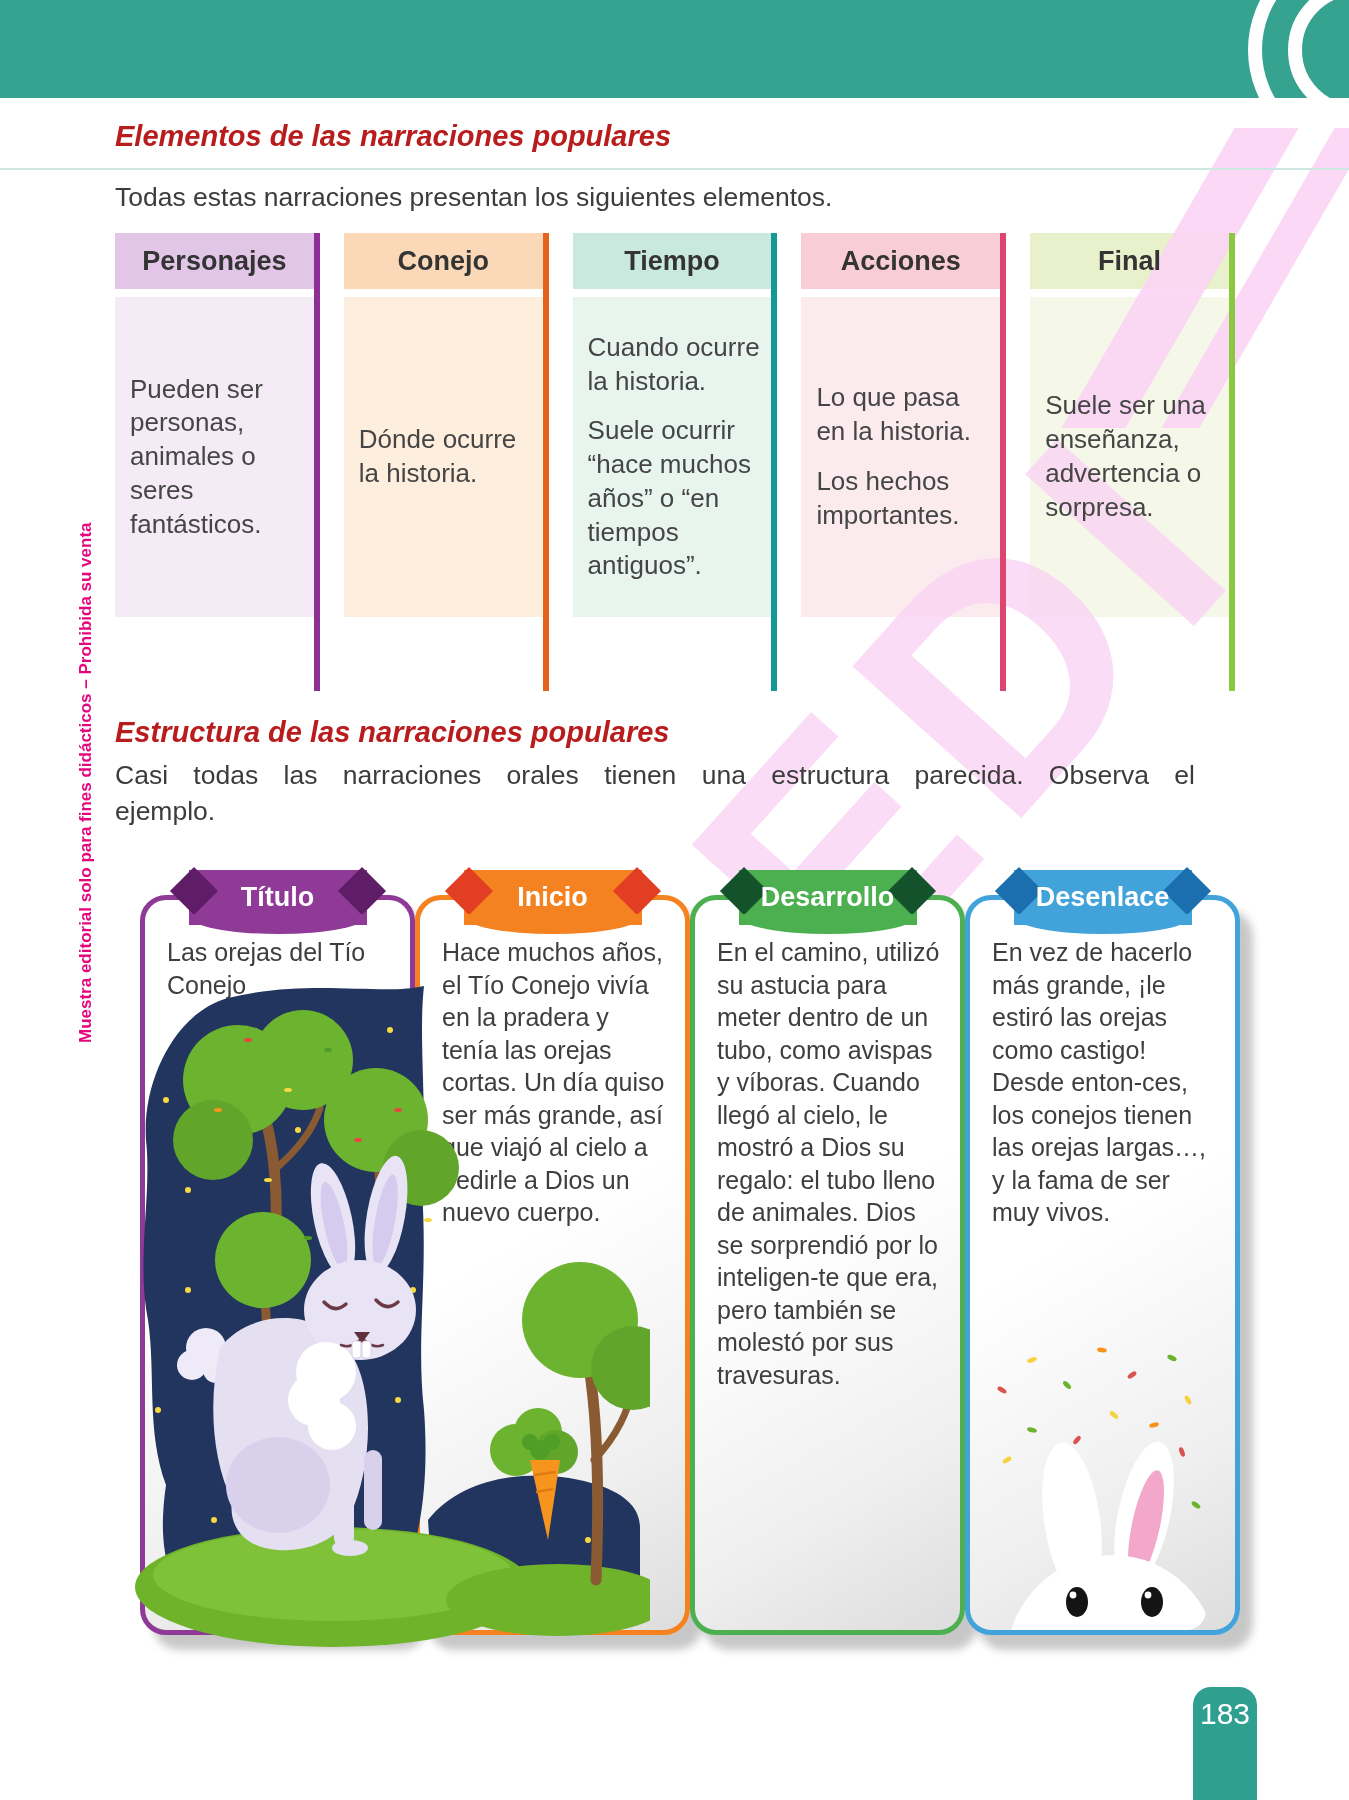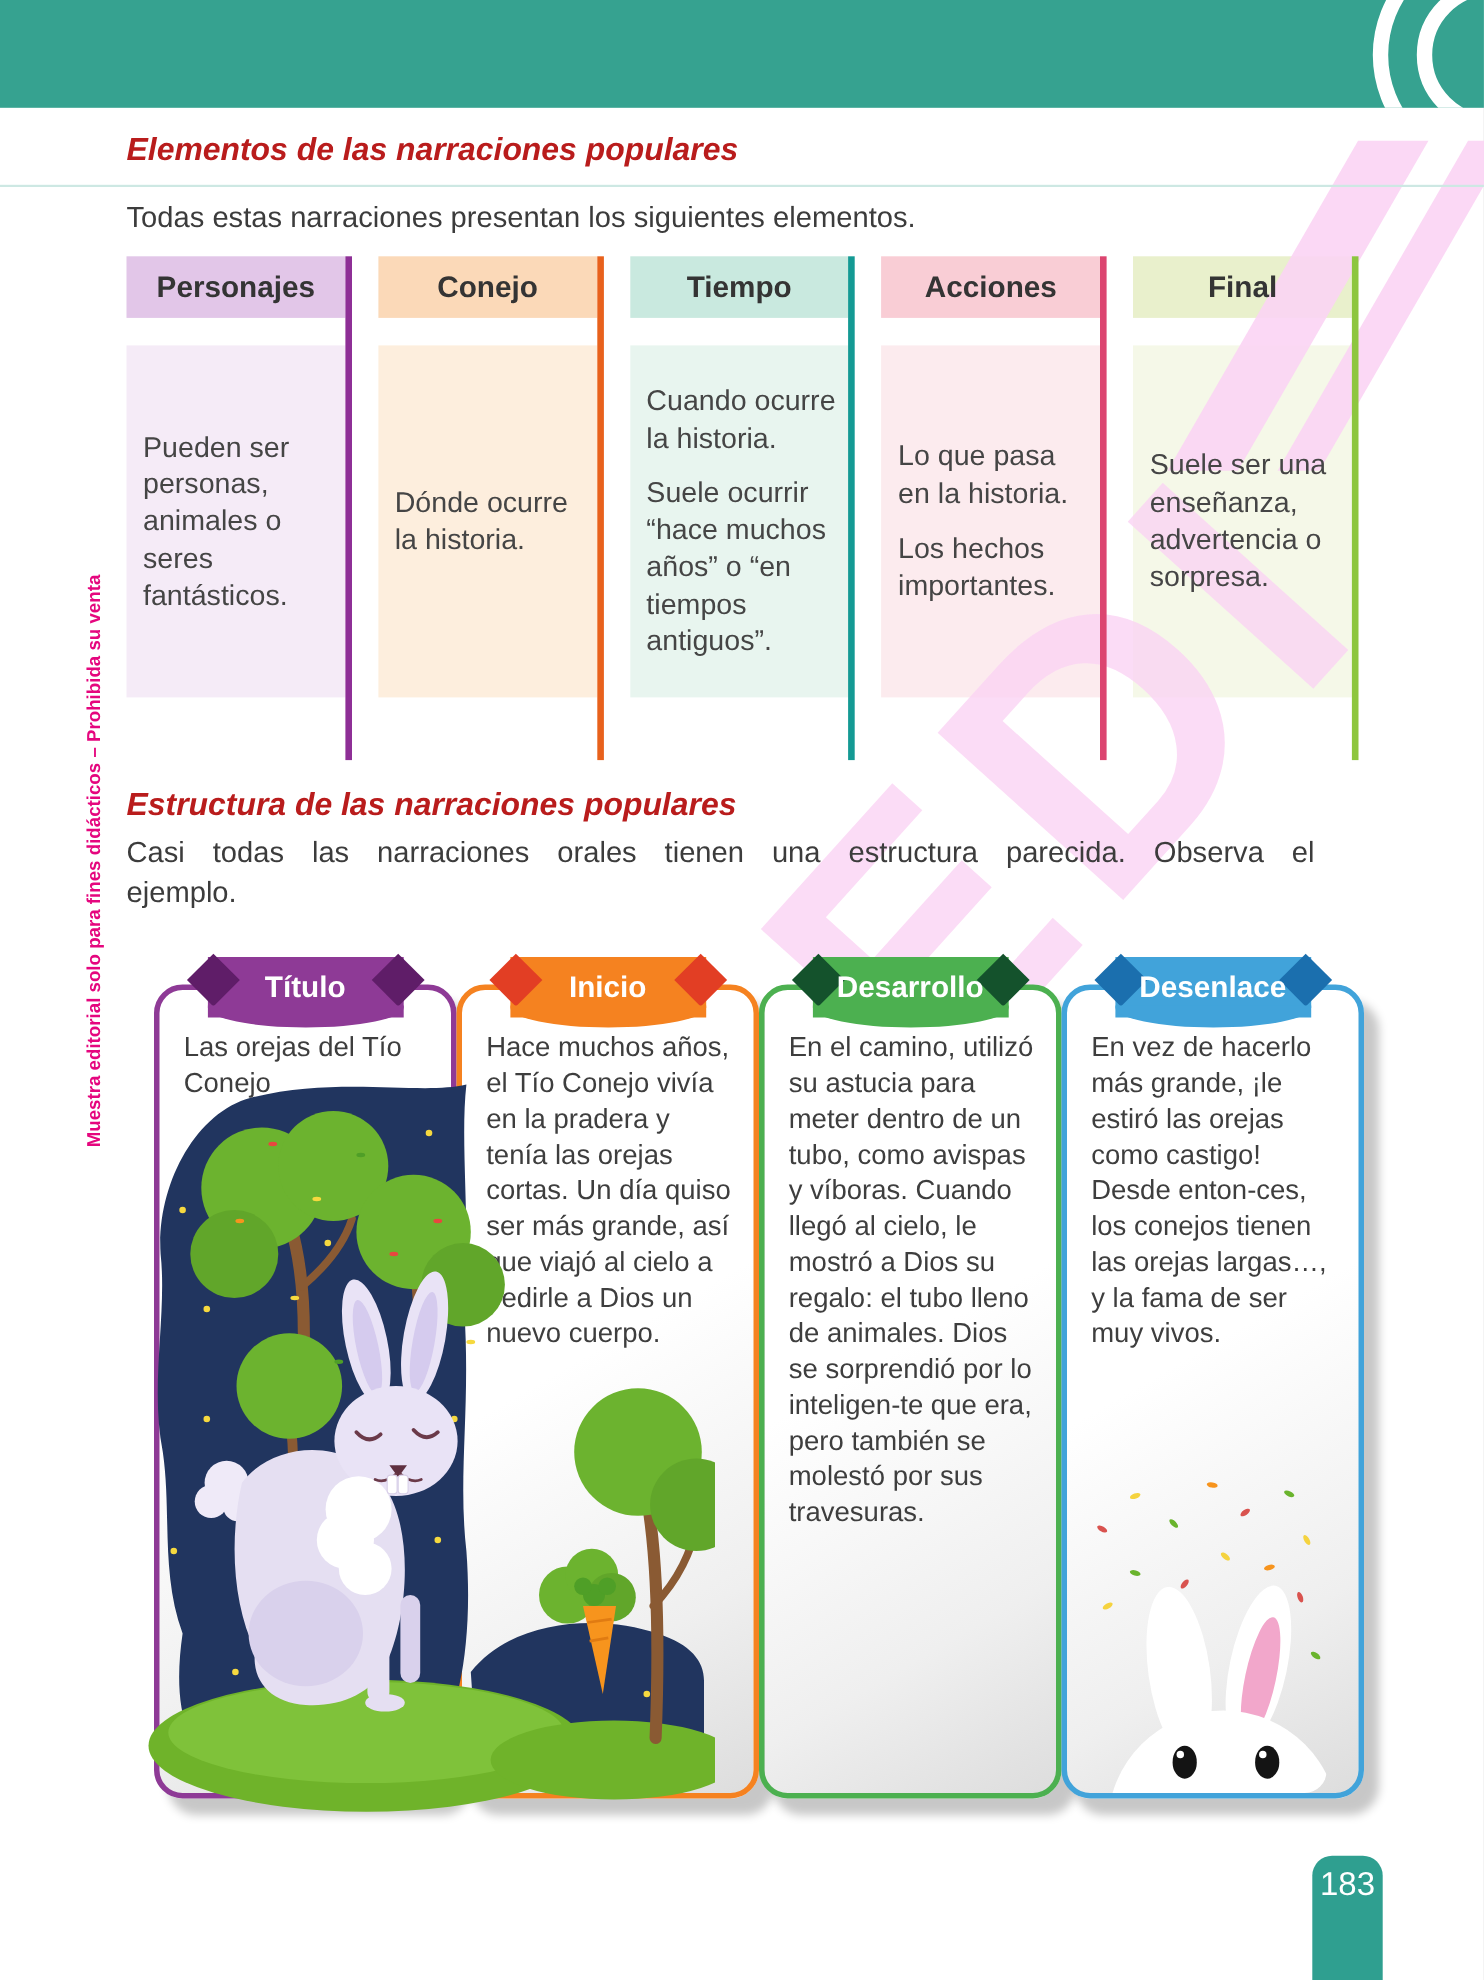--- a/index.html
+++ b/index.html
@@ -37,21 +37,21 @@
   .divider { position:absolute; left:0; top:168px; width:1349px; height:2px; background:#cde8e3; z-index:2; }
   .intro { position:absolute; left:115px; font-size:26.5px; color:#3c3c3c; z-index:2; }
   .i1 { top:182px; }
   .i2 { top:758px; width:1080px; text-align:justify; word-spacing:10px; line-height:1.35; }
   
   .cols { position:absolute; left:115px; top:233px; width:1120px; height:458px; display:flex; gap:24px; }
   .col { position:relative; flex:1; padding-right:6px; }
   .col-accent { position:absolute; right:0; top:0; bottom:0; width:6px; background:var(--accent); z-index:2; }
   .col-header {
     height:56px; background:var(--hbg); display:flex; align-items:center; justify-content:center;
-    font-size:27px; font-weight:bold; color:#343434; margin-bottom:25px;
+    font-size:27px; font-weight:bold; color:#343434; margin-bottom:8px;
   }
   .col-header span { position:relative; z-index:2; }
   .col-body {
     height:320px; background:var(--bbg); display:flex; flex-direction:column; justify-content:center;
     padding:10px 10px 10px 15px; font-size:26px; line-height:1.3; color:#454545;
   }
   .col-body p { position:relative; z-index:2; }
   .col-body p + p { margin-top:16px; }
   .col-body p:empty { display:none; }
   

